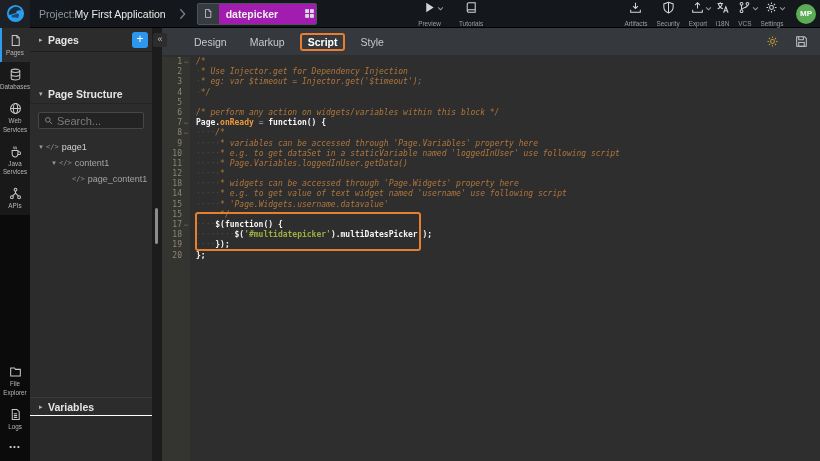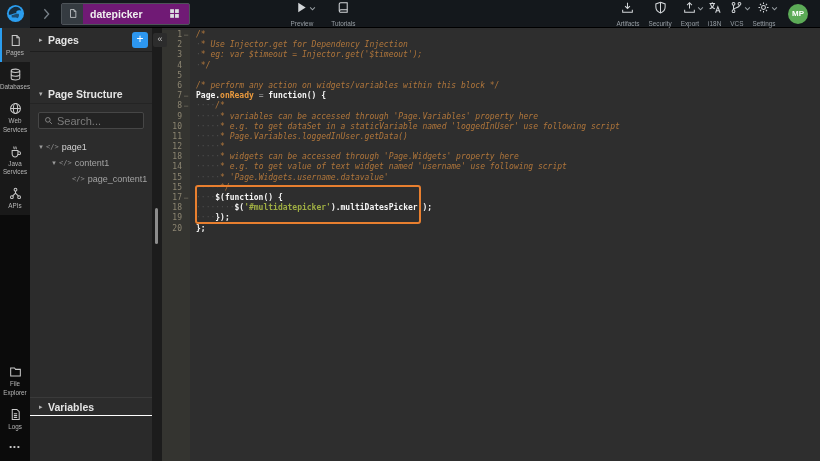--- a/index.html
+++ b/index.html
@@ -8,32 +8,32 @@
   .app { width:820px; height:461px; display:flex; flex-direction:column; overflow:hidden; background:#2e2e2e; }
 
   
   .topbar { height:28px; flex:0 0 28px; background:#14181c; display:flex; align-items:center; border-bottom:1px solid #000; }
   .logo-box { width:30px; height:28px; background:#1d2125; display:flex; align-items:center; justify-content:center; }
   .logo { width:19px; height:19px; }
   .proj { margin-left:9px; font-size:10.5px; white-space:nowrap; }
   .proj-label { color:#8f969c; }
   .proj-name { color:#e9e9e9; }
   .bc-chevron { color:#79828a; margin:0 11px 0 13px; display:flex; }
-  .page-tab { display:flex; align-items:center; height:22px; background:#701a75; border:1px solid #4d5358; border-radius:2px; padding-right:9px; }
+  .page-tab { display:flex; align-items:center; height:22px; background:#a21caf; border:1px solid #4d5358; border-radius:2px; padding-right:1px; }
   .doc-tile { width:21px; height:20px; background:#353b41; display:flex; align-items:center; justify-content:center; color:#dfe2e4; margin-right:7px; }
   .page-tab-label { font-size:10.5px; font-weight:bold; color:#f0f0f0; margin-right:26px; }
   .grid-ic { color:#dcdfe1; display:flex; }
   .center-tools { display:flex; margin-left:92px; }
   .right-tools { display:flex; margin-left:auto; }
   .tb-tool { display:flex; flex-direction:column; align-items:center; margin:0 9px; cursor:pointer; }
   .right-tools .tb-tool { margin:0 4.5px; }
   .tb-top { position:relative; display:flex; color:#d3d6d9; }
   .tb-caret { position:absolute; right:-8px; top:5px; color:#9aa0a5; display:flex; }
   .tb-label { font-size:6.4px; color:#989fa5; margin-top:2px; white-space:nowrap; }
-  .avatar { width:20px; height:20px; border-radius:50%; background:#5cab57; color:#fff; font-size:8px; font-weight:bold; display:flex; align-items:center; justify-content:center; margin:0 12px 0 8px; }
+  .avatar { width:20px; height:20px; border-radius:50%; background:#5cab57; color:#fff; font-size:8px; font-weight:bold; display:flex; align-items:center; justify-content:center; margin:0 4px 0 8px; }
 
   
   .main { flex:1; display:flex; position:relative; min-height:0; }
 
   
   .iconbar { width:30px; flex:0 0 30px; background:#0b0b0b; display:flex; flex-direction:column; }
   .sb-group-top { background:#191919; }
   .sb-item { display:flex; flex-direction:column; align-items:center; padding:6px 1px 5px; position:relative; color:#c9c9c9; cursor:pointer; }
   .sb-item.active { background:#2c2c2c; }
   .sb-item.active::before { content:""; position:absolute; left:0; top:0; bottom:0; width:2px; background:#2b9ef0; }
@@ -99,20 +99,23 @@
 
 <div class="app">
 
   <div class="topbar">
     <div class="logo-box">
       <svg class="logo" viewBox="0 0 20 20">
         <circle cx="10" cy="10" r="9" fill="#2b9ef0"></circle>
         <path d="M3 11c3 1 5-2 8-1-1-3 2-4 5-3-1-4-6-5-9-3-3 1.5-4.5 4.5-4 7z" fill="#14181c" opacity="0.85"></path>
         <path d="M6 14c2.5.8 5-.5 6 1 1.5-1 2-3 1.5-4.5-2.5-1-5 1.5-7.5 1z" fill="#14181c" opacity="0.6"></path>
       </svg>
+    </div>
+    <div class="proj">
+      <span class="proj-label">Project:</span><span class="proj-name">My First Application</span>
     </div>
     <span class="bc-chevron">
       <svg width="7" height="12" viewBox="0 0 8 14" fill="none" stroke="currentColor" stroke-width="1.5">
           <path d="M1.5 1.5L6.5 7l-5 5.5"></path>
         </svg>
     </span>
     <div class="page-tab">
       <span class="doc-tile">
         <svg width="10" height="11" viewBox="0 0 14 14" fill="none" stroke="currentColor">
             <path d="M3.5 1.5h5l2.5 2.5v8.5h-7.5z"></path>
@@ -352,20 +355,42 @@
       </div>
       <div class="panel-bottom"></div>
     </div>
 
     <div class="divider">
       <div class="scroll-thumb"></div>
     </div>
     <div class="collapse-btn">«</div>
 
     <div class="editor-col">
+      <div class="tabbar">
+        <span id="tabs" style="display:flex;align-items:center;">
+            <span class="tab">Design</span>
+            <span class="tab">Markup</span>
+            <span class="tab active hl">Script</span>
+            <span class="tab">Style</span>
+          </span>
+        <span class="tabbar-fill"></span>
+        <span class="gear-btn">
+          <svg width="13" height="13" viewBox="0 0 14 14" fill="none" stroke="currentColor" stroke-width="1.1">
+              <circle cx="7" cy="7" r="2.1"></circle>
+              <path d="M7 1.6v1.7M7 10.7v1.7M1.6 7h1.7M10.7 7h1.7M3.2 3.2l1.2 1.2M9.6 9.6l1.2 1.2M10.8 3.2L9.6 4.4M4.4 9.6L3.2 10.8"></path>
+            </svg>
+        </span>
+        <span class="save-btn">
+          <svg width="13" height="13" viewBox="0 0 14 14" fill="none" stroke="currentColor" stroke-width="1.1">
+              <path d="M1.8 1.8h8.4l2 2v8.4H1.8z"></path>
+              <path d="M4 1.8v3.2h5V1.8"></path>
+              <rect x="4" y="8" width="6" height="4.2"></rect>
+            </svg>
+        </span>
+      </div>
       <div class="code-area">
         <div class="gutter" id="gutter">
             <div class="gl">
               <span class="num">1</span>
               <span class="fold">–</span>
             </div>
             <div class="gl">
               <span class="num">2</span>
               <span class="fold"></span>
             </div>

